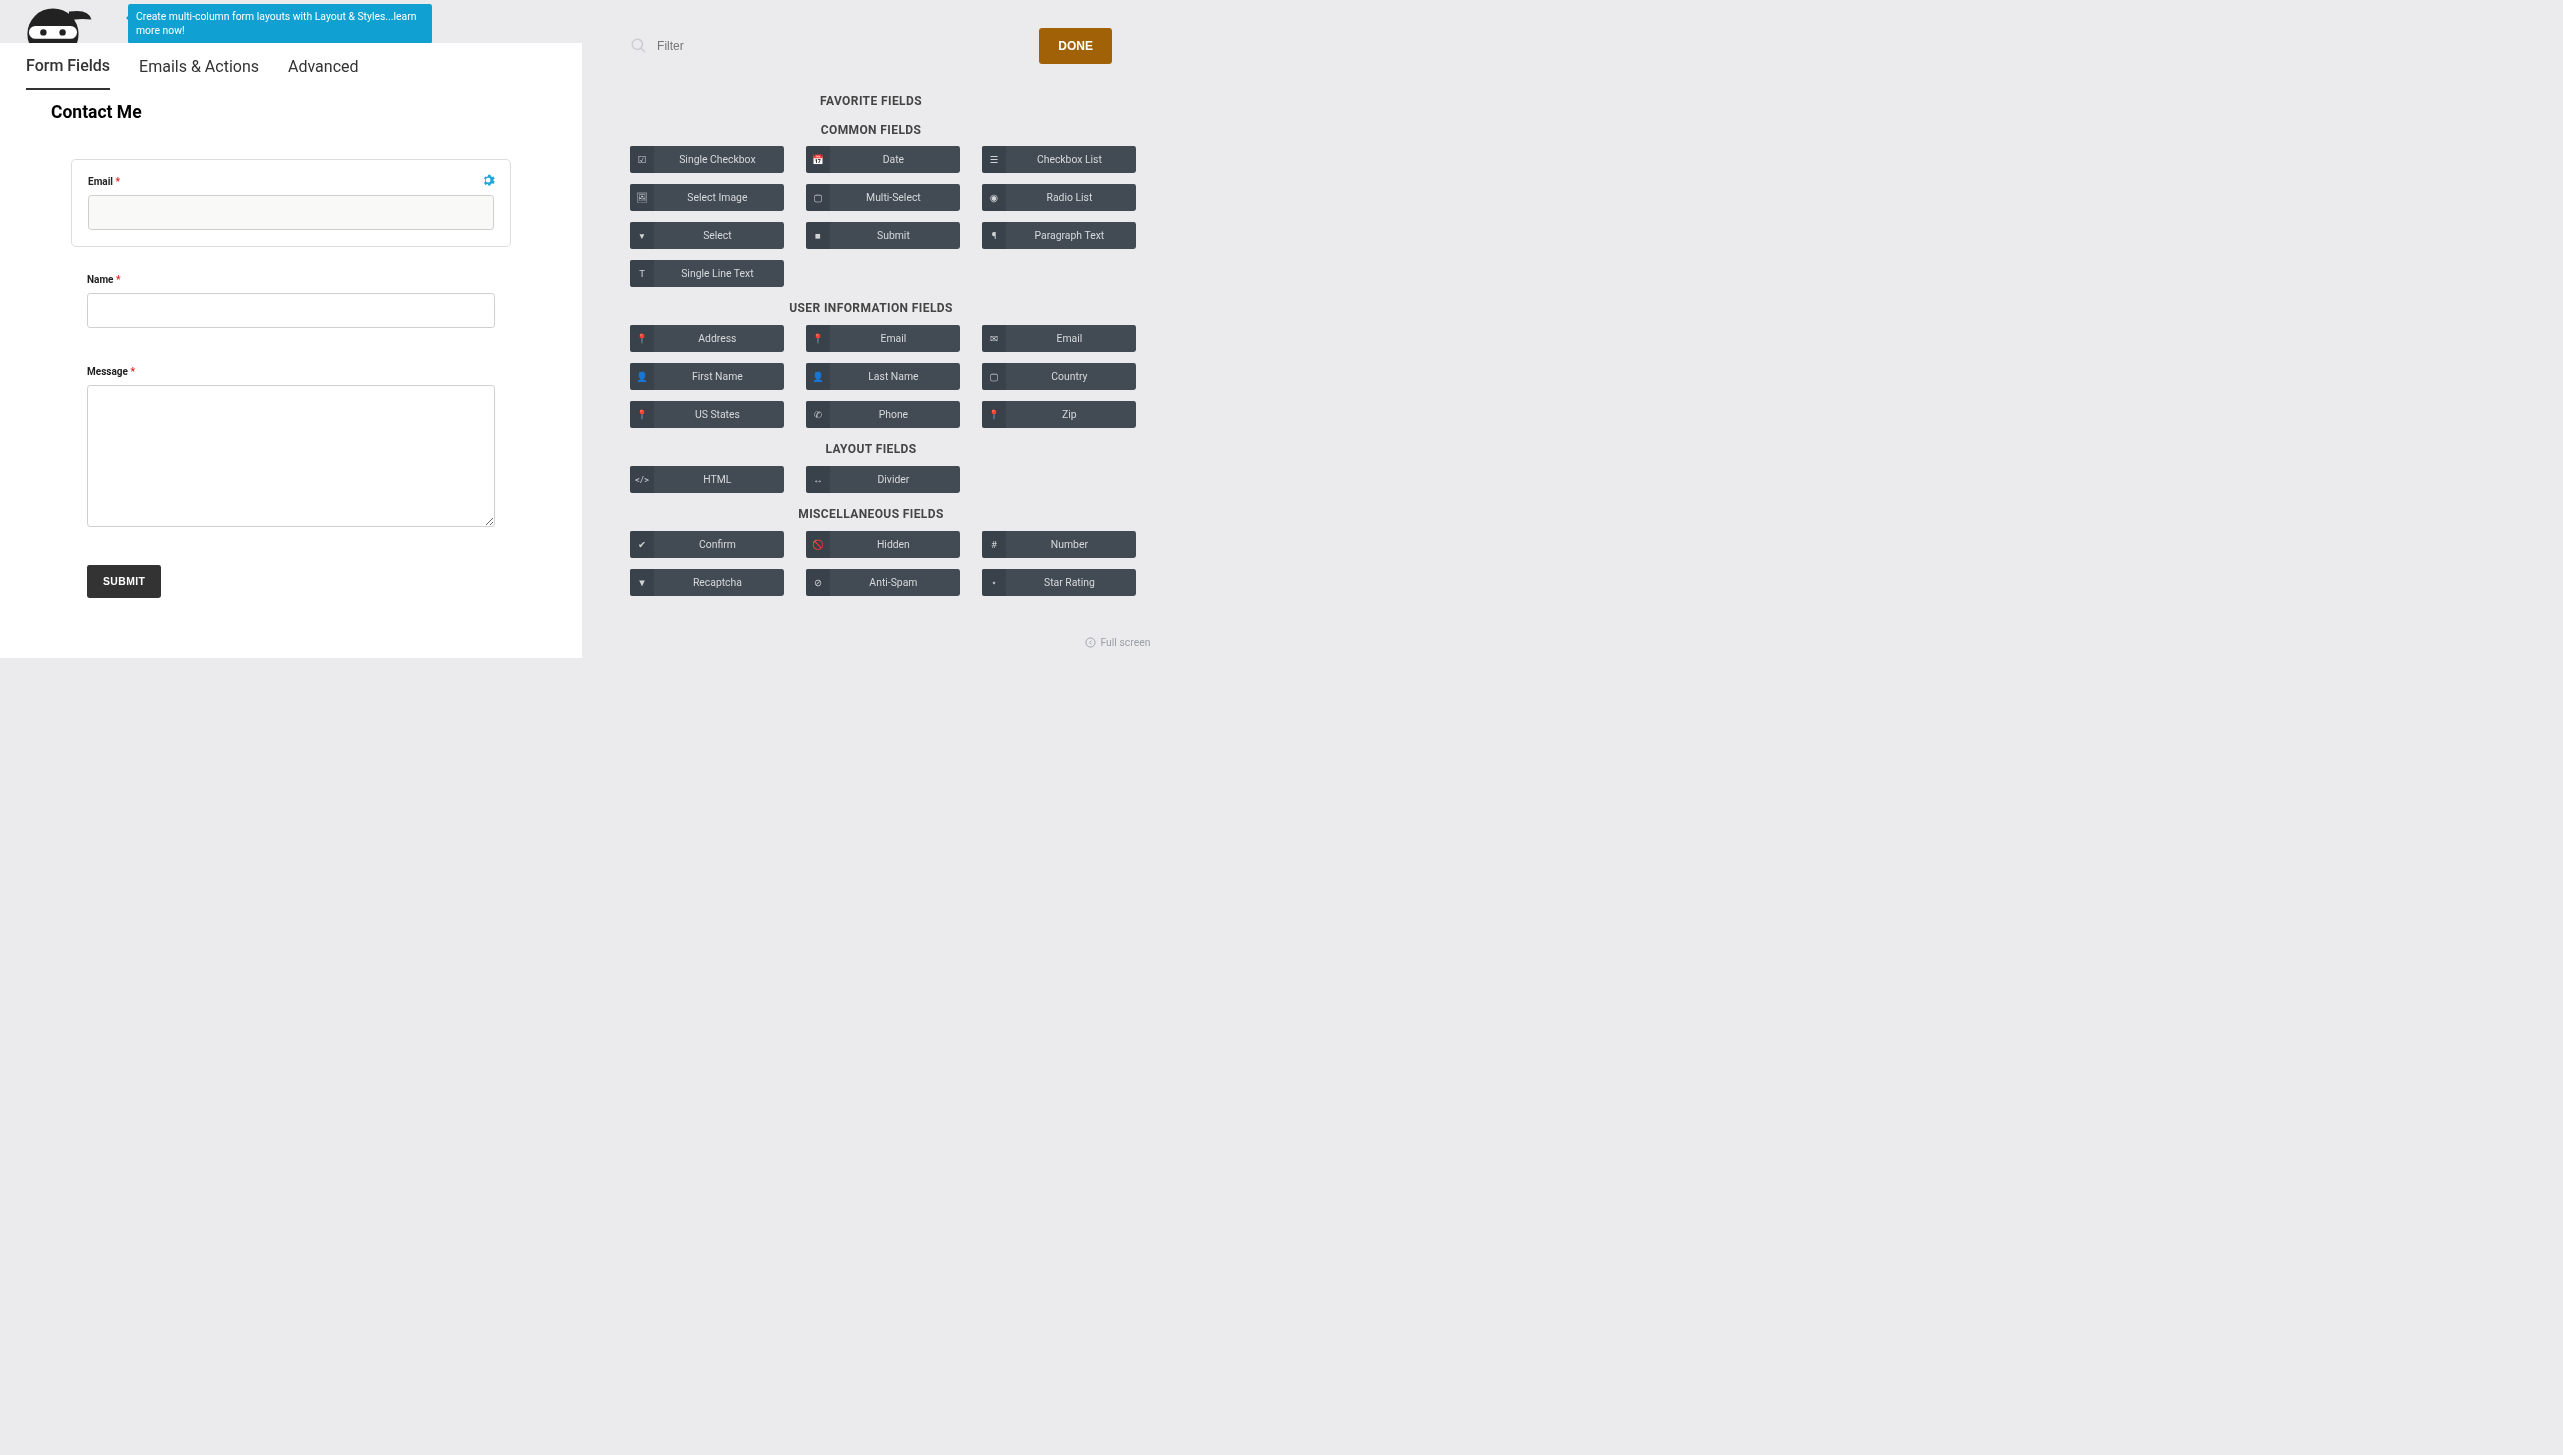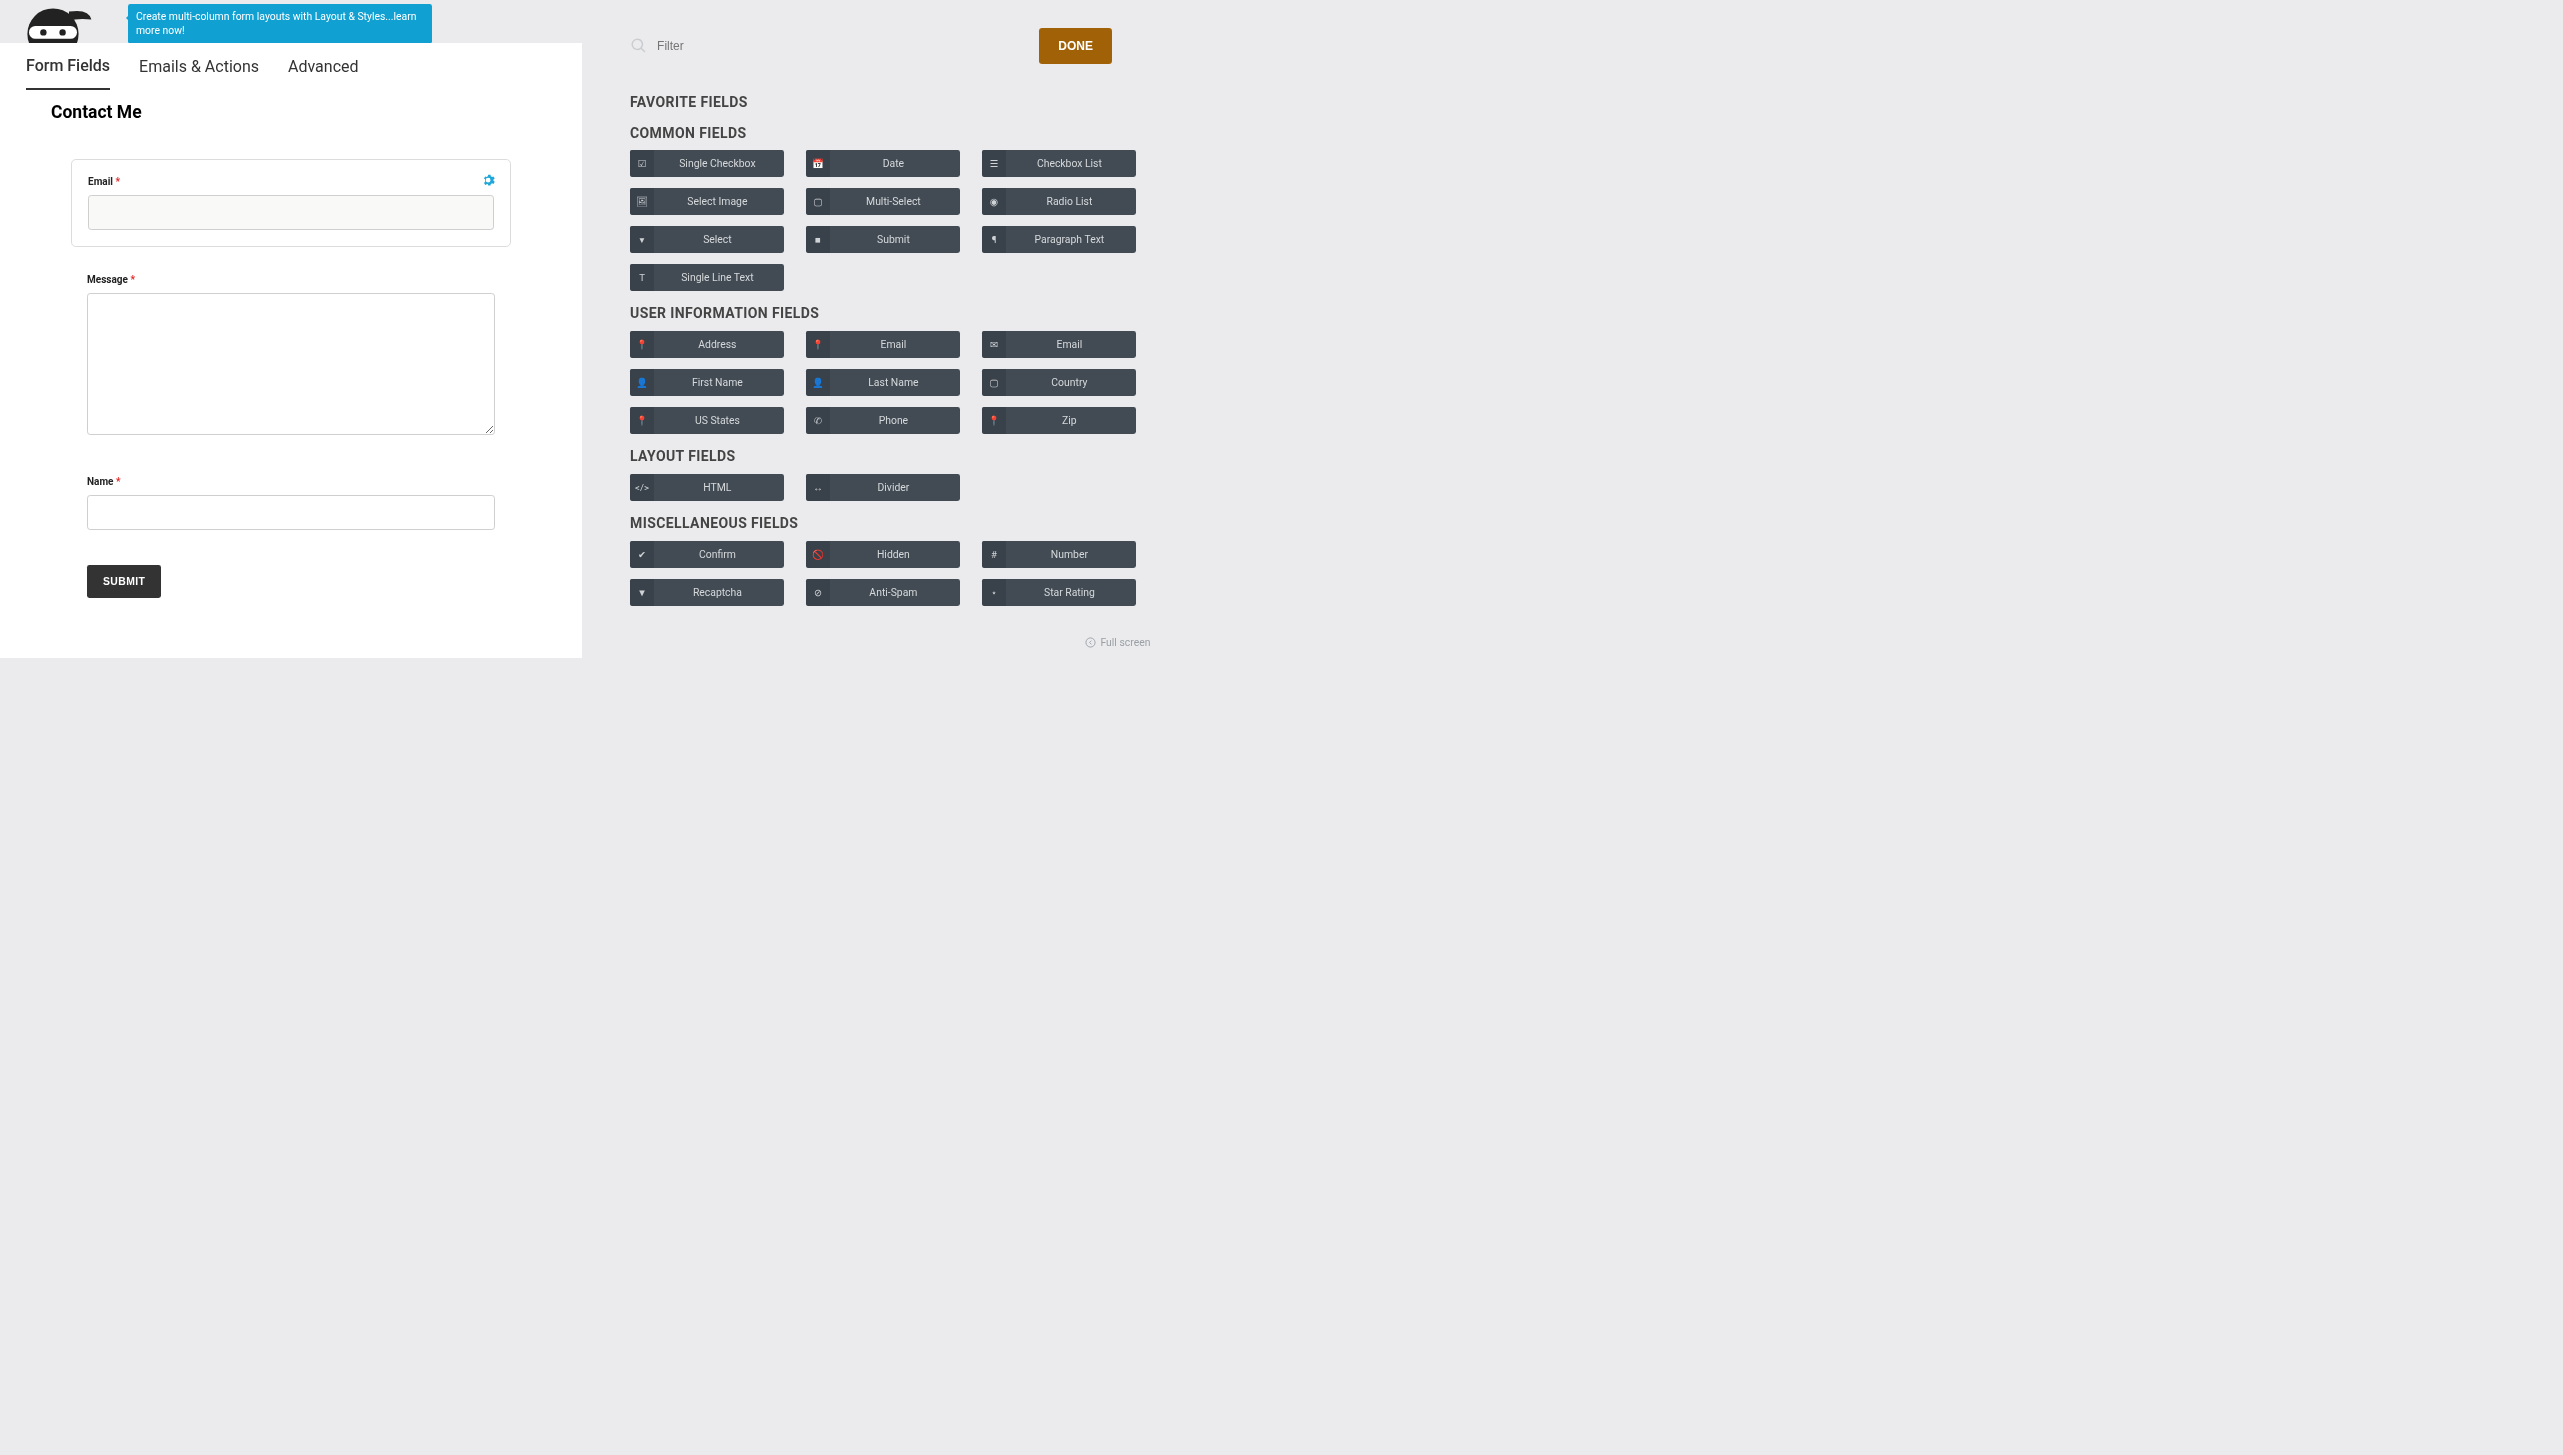--- a/index.html
+++ b/index.html
@@ -163,25 +163,26 @@
   background:#a16207;
   color:#fff;
   border:none;
   padding:11px 19px;
   font-size:12px;
   font-weight:600;
   border-radius:3.2px;
   cursor:pointer;
 }
 .section-title {
-  font-size:14px;
+  font-size:12px;
   font-weight:700;
   letter-spacing:0.4px;
   color:#444;
   margin: 14.3px 0 9.6px 0;
+  text-align: center;
 }
 .field-grid {
   display:grid;
   grid-template-columns: repeat(3, 154px);
   gap: 11px 22px;
   margin-bottom: 8px;
 }
 .field-chip {
   display:flex;
   height:27px;
@@ -250,27 +251,27 @@
       <label class="field-label"><span>Email</span> <span class="req">*</span></label>
       <span class="gear-btn">
         <svg viewBox="0 0 24 24" width="14.3" height="14.3">
             <path fill="#1ea7d8" d="M12 8a4 4 0 1 0 0 8 4 4 0 0 0 0-8zm9 4a7 7 0 0 1-.1 1.2l2.1 1.6-2 3.5-2.5-1a7 7 0 0 1-2.1 1.2l-.4 2.6h-4l-.4-2.6A7 7 0 0 1 9.5 19l-2.5 1-2-3.5 2.1-1.6A7 7 0 0 1 7 12a7 7 0 0 1 .1-1.2L5 9.2l2-3.5 2.5 1A7 7 0 0 1 11.6 5.5L12 3h4l.4 2.6a7 7 0 0 1 2.1 1.2l2.5-1 2 3.5-2.1 1.6c.1.4.1.8.1 1.1z"></path>
           </svg>
       </span>
       <input class="text-input" value="" style="">
     </div>
 
     <div class="field-plain">
+      <label class="field-label"><span>Name</span> <span class="req">*</span></label>
+      <input class="text-input" style="background: rgb(255, 255, 255);" value="">
+    </div>
+
+    <div class="field-plain">
       <label class="field-label"><span>Message</span> <span class="req">*</span></label>
       <textarea class="textarea-input" style=""></textarea>
-    </div>
-
-    <div class="field-plain">
-      <label class="field-label"><span>Name</span> <span class="req">*</span></label>
-      <input class="text-input" style="background: rgb(255, 255, 255);" value="">
     </div>
 
     <button class="submit-btn">SUBMIT</button>
   </div>
 </div>
 
 <div class="right-panel">
   <div class="right-header">
     <div class="search-wrap">
       <span class="search-icon">

